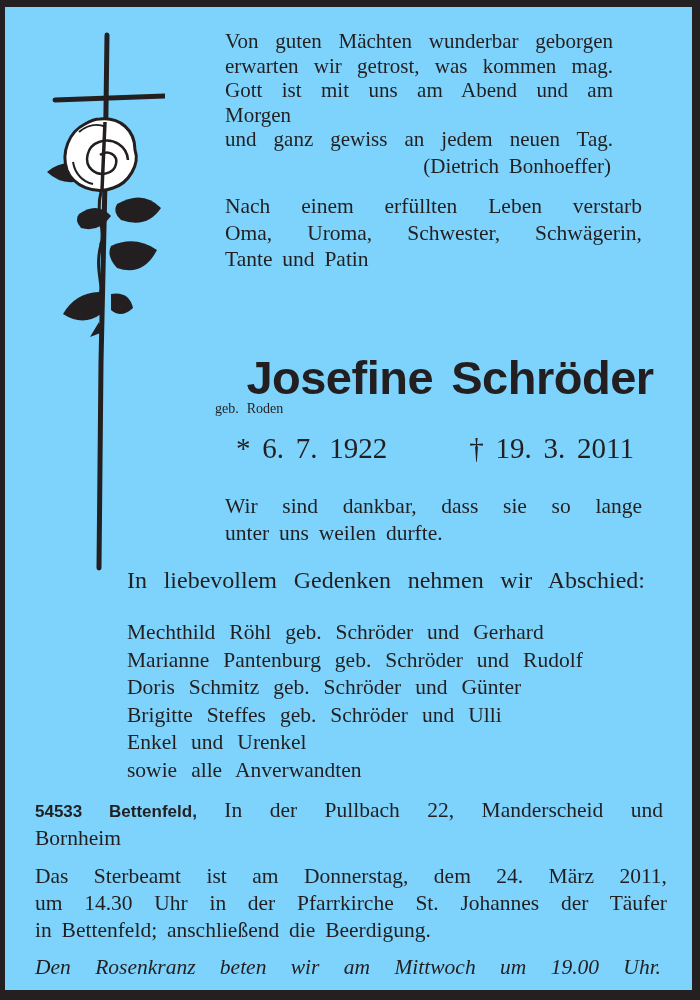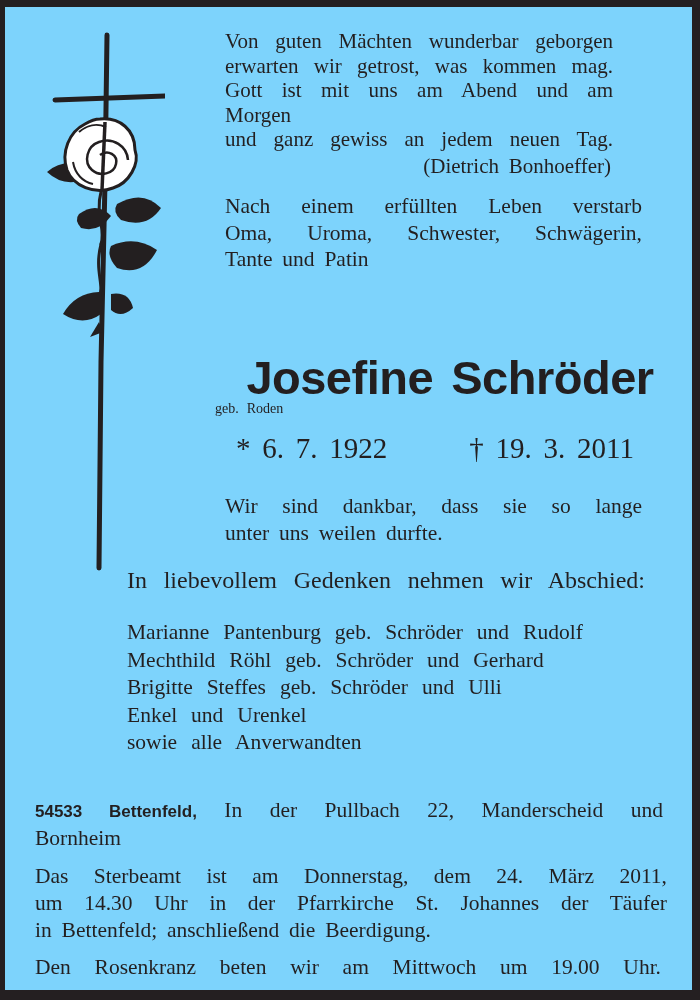--- a/index.html
+++ b/index.html
@@ -23,21 +23,21 @@
     letter-spacing:-0.5px;word-spacing:0.12em;line-height:1.1;
   }
   .maiden{position:absolute;left:210px;top:394px;width:440px;text-align:left;font-size:14px;}
   .dates{position:absolute;left:210px;top:425px;width:440px;display:flex;justify-content:center;gap:82px;font-size:29px;}
   .thanks{position:absolute;left:220px;top:486px;width:417px;font-size:21.5px;line-height:27px;}
   .farewell-heading{position:absolute;left:122px;top:560px;width:518px;font-size:24px;}
   .mourners{position:absolute;left:122px;top:612px;width:545px;font-size:21.5px;line-height:27.5px;word-spacing:0.4em;}
   .address{position:absolute;left:30px;top:790px;width:628px;font-size:21.5px;line-height:27px;}
   .bold-sans{font-family:Liberation Sans, sans-serif;font-weight:bold;font-size:17px;}
   .service{position:absolute;left:30px;top:856px;width:632px;font-size:21.5px;line-height:27px;}
-  .rosary{position:absolute;left:30px;top:948px;width:626px;font-size:21.5px;}
+  .rosary{position:absolute;left:30px;top:948px;width:626px;font-size:21.5px;font-style:italic;}
 </style>
 </head>
 <body>
 
 <div class="page">
 
   <svg class="ornament" viewBox="0 0 130 540" aria-hidden="true">
     <g stroke="#231f20" fill="none" stroke-linecap="round">
       <path d="M20 68 L130 64" stroke-width="5"></path>
       <path d="M72 3 L70 150 L66 330 L64 536" stroke-width="5"></path>
@@ -85,22 +85,23 @@
     <span>† 19. 3. 2011</span>
   </div>
 
   <section class="thanks">
       <div class="line">Wir sind dankbar, dass sie so lange</div>
       <div class="line last">unter uns weilen durfte.</div>
     </section>
 
   <div class="farewell-heading line">In liebevollem Gedenken nehmen wir Abschied:</div>
   <section class="mourners loose">
+      <div class="line">Mechthild Röhl geb. Schröder und Gerhard</div>
       <div class="line">Marianne Pantenburg geb. Schröder und Rudolf</div>
-      <div class="line">Mechthild Röhl geb. Schröder und Gerhard</div>
+      <div class="line">Doris Schmitz geb. Schröder und Günter</div>
       <div class="line">Brigitte Steffes geb. Schröder und Ulli</div>
       <div class="line">Enkel und Urenkel</div>
       <div class="line last">sowie alle Anverwandten</div>
     </section>
 
   <section class="address">
     <div class="line">
       <span class="bold-sans">54533 Bettenfeld,</span>
       <span>In der Pullbach 22, Manderscheid und</span>
     </div>

